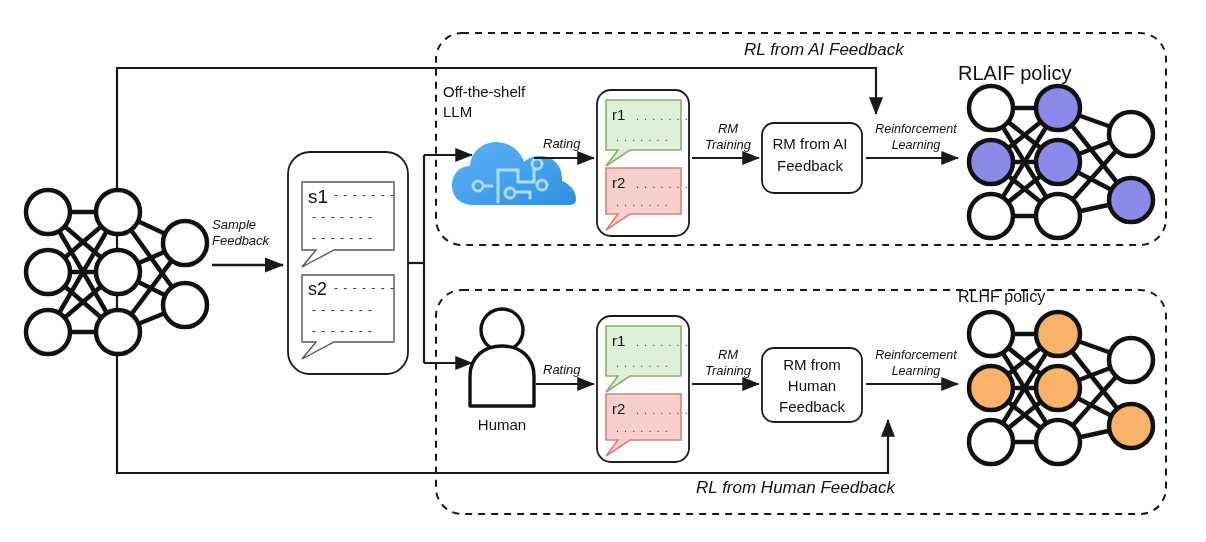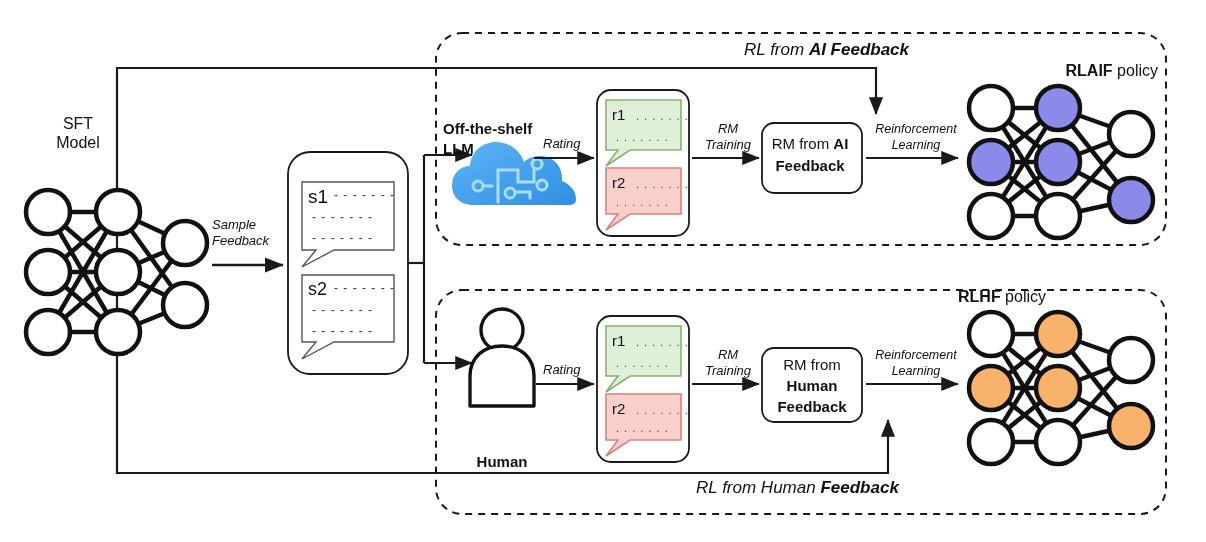--- a/index.html
+++ b/index.html
@@ -1,20 +1,20 @@
 <!DOCTYPE html>
 <html><head>
 <meta charset="utf-8">
 <style>
   html,body{margin:0;padding:0;background:#fff;}
   body{width:1206px;height:542px;font-family:"Liberation Sans",sans-serif;overflow:hidden;}
   #stage{position:relative;width:1206px;height:542px;}
   svg.layer{position:absolute;left:0;top:0;width:1206px;height:542px;}
   .lbl{position:absolute;font-family:"Liberation Sans",sans-serif;color:#111;white-space:nowrap;}
-  .b{font-weight:bold;margin-top:37px;}
+  .b{font-weight:normal;}
   .it{font-style:italic;}
 </style>
 </head>
 <body>
 
 <div id="stage">
 
   <svg class="layer" viewBox="0 0 1206 542">
     <defs>
       <marker id="arrow" markerWidth="9" markerHeight="9" refX="7.6" refY="3.2" orient="auto" markerUnits="strokeWidth">
@@ -235,24 +235,20 @@
       </g>
       <g stroke="#111" stroke-width="4.5" fill="#f9b26a">
         <circle cx="991" cy="388" r="22"></circle>
         <circle cx="1058" cy="334" r="22"></circle>
         <circle cx="1058" cy="388" r="22"></circle>
         <circle cx="1131" cy="426" r="22"></circle>
       </g>
     </g>
   </svg>
 
-  <div class="lbl" style="left:28px;top:114px;font-size:16px;line-height:19px;text-align:center;width:100px;">
-    <span>SFT</span><br>
-    <span>Model</span>
-  </div>
 
   <div class="lbl it" style="left:212px;top:217px;font-size:13px;line-height:16px;text-align:left;width:74px;">
     <span>Sample</span><br>
     <span>Feedback</span>
   </div>
 
   <div class="lbl" style="left:308px;top:186px;font-size:19px;">
     <span>s1</span>
   </div>
   <div class="lbl" style="left:334px;top:188px;font-size:12px;letter-spacing:1px;color:#333;">- - - - - - -</div>
@@ -321,20 +317,20 @@
 
   <div class="lbl it" style="left:864px;top:121px;font-size:12.5px;line-height:16px;text-align:center;width:104px;">
     <span>Reinforcement</span><br>
     <span>Learning</span>
   </div>
   <div class="lbl it" style="left:864px;top:347px;font-size:12.5px;line-height:16px;text-align:center;width:104px;">
     <span>Reinforcement</span><br>
     <span>Learning</span>
   </div>
 
-  <div class="lbl" style="left:958px;top:62px;font-size:16px;text-align:right;width:200px;">
+  <div class="lbl" style="left:958px;top:62px;font-size:20px;text-align:left;width:200px;">
     <span class="b">RLAIF</span><span> policy</span>
   </div>
   <div class="lbl" style="left:958px;top:288px;font-size:16px;text-align:left;width:200px;">
     <span class="b">RLHF</span><span> policy</span>
   </div>
 
 </div>
 
 </body></html>

